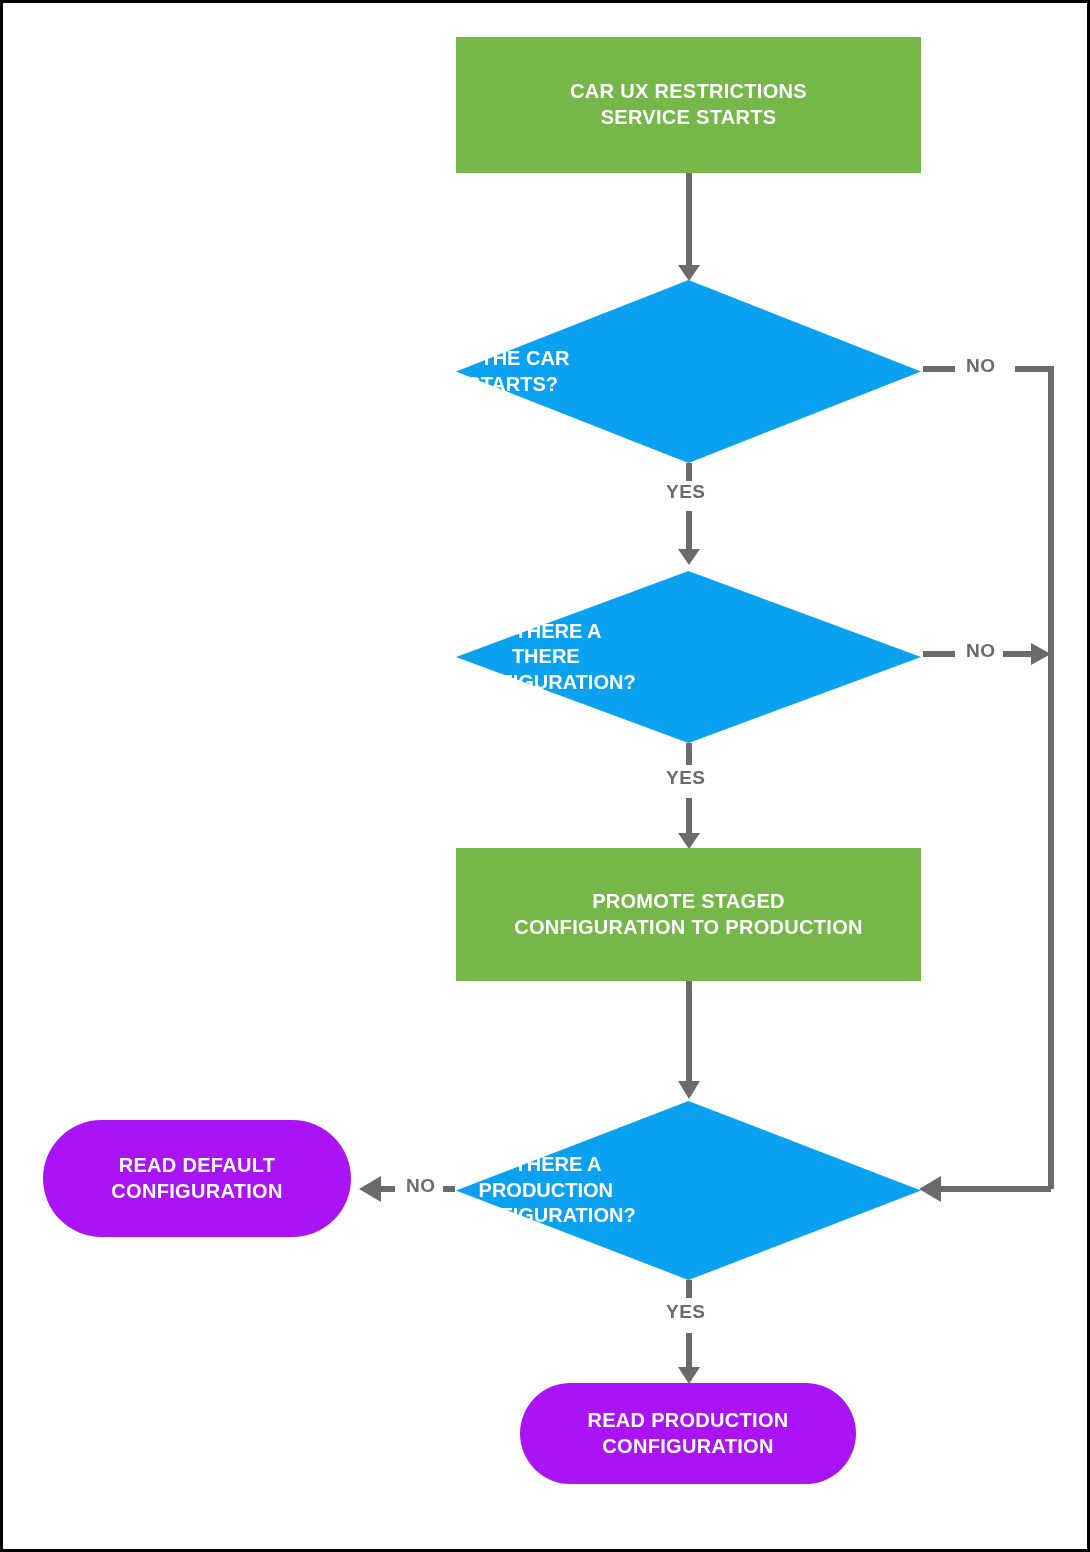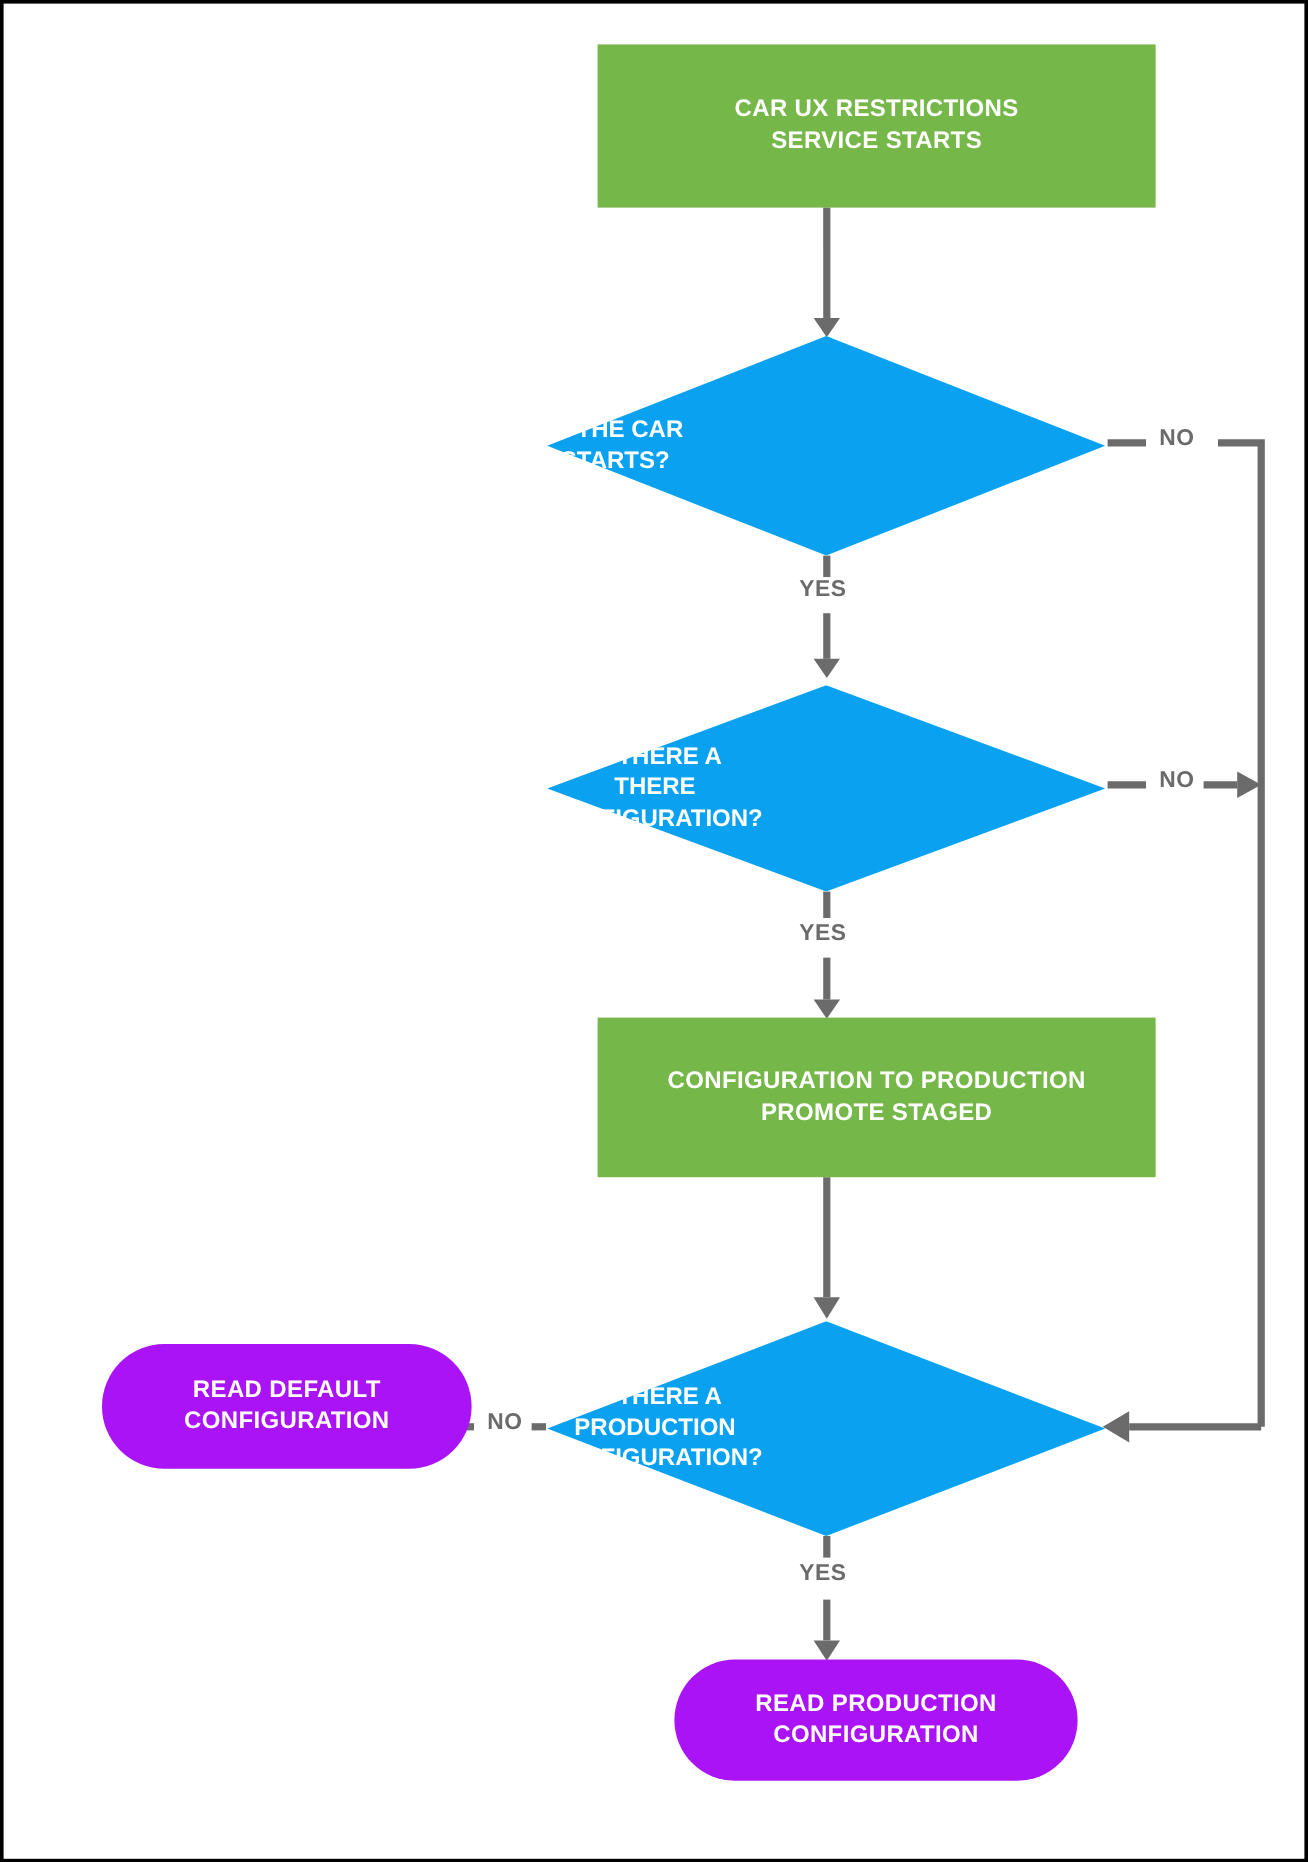--- a/index.html
+++ b/index.html
@@ -23,21 +23,20 @@
     position: absolute;
     display: flex;
     align-items: center;
     justify-content: center;
     text-align: center;
     color: #ffffff;
     font-weight: bold;
     letter-spacing: 0.3px;
     line-height: 1.28;
     z-index: 3;
-    margin-left: 42px;
   }
   .node-process {
     background: #76b74a;
     font-size: 20px;
   }
   .node-terminal {
     background: #a913f5;
     font-size: 20px;
     border-radius: 70px;
   }
@@ -149,37 +148,37 @@
   <div class="node-decision-text" style="left:453px; top:568px; width:465px; height:172px;">
     <div>
       <div>IS THERE A</div>
       <div>THERE</div>
       <div>CONFIGURATION?</div>
     </div>
   </div>
 
   <div class="node node-process" style="left:453px; top:845px; width:465px; height:133px;">
     <div>
+      <div>PROMOTE STAGED</div>
       <div>CONFIGURATION TO PRODUCTION</div>
-      <div>PROMOTE STAGED</div>
     </div>
   </div>
 
   <svg class="diamond-svg" style="left:453px; top:1098px; width:465px; height:179px;" viewBox="0 0 465 179" xmlns="http://www.w3.org/2000/svg">
     <polygon points="232.5,0 465,89.5 232.5,179 0,89.5" fill="#0aa2f0"></polygon>
   </svg>
   <div class="node-decision-text" style="left:453px; top:1098px; width:465px; height:179px;">
     <div>
       <div>IS THERE A</div>
       <div>PRODUCTION</div>
       <div>CONFIGURATION?</div>
     </div>
   </div>
 
-  <div class="node node-terminal" style="left:40px; top:1117px; width:308px; height:104px;">
+  <div class="node node-terminal" style="left:40px; top:1117px; width:308px; height:117px;">
     <div>
       <div>READ DEFAULT</div>
       <div>CONFIGURATION</div>
     </div>
   </div>
 
   <div class="node node-terminal" style="left:517px; top:1380px; width:336px; height:101px;">
     <div>
       <div>READ PRODUCTION</div>
       <div>CONFIGURATION</div>

